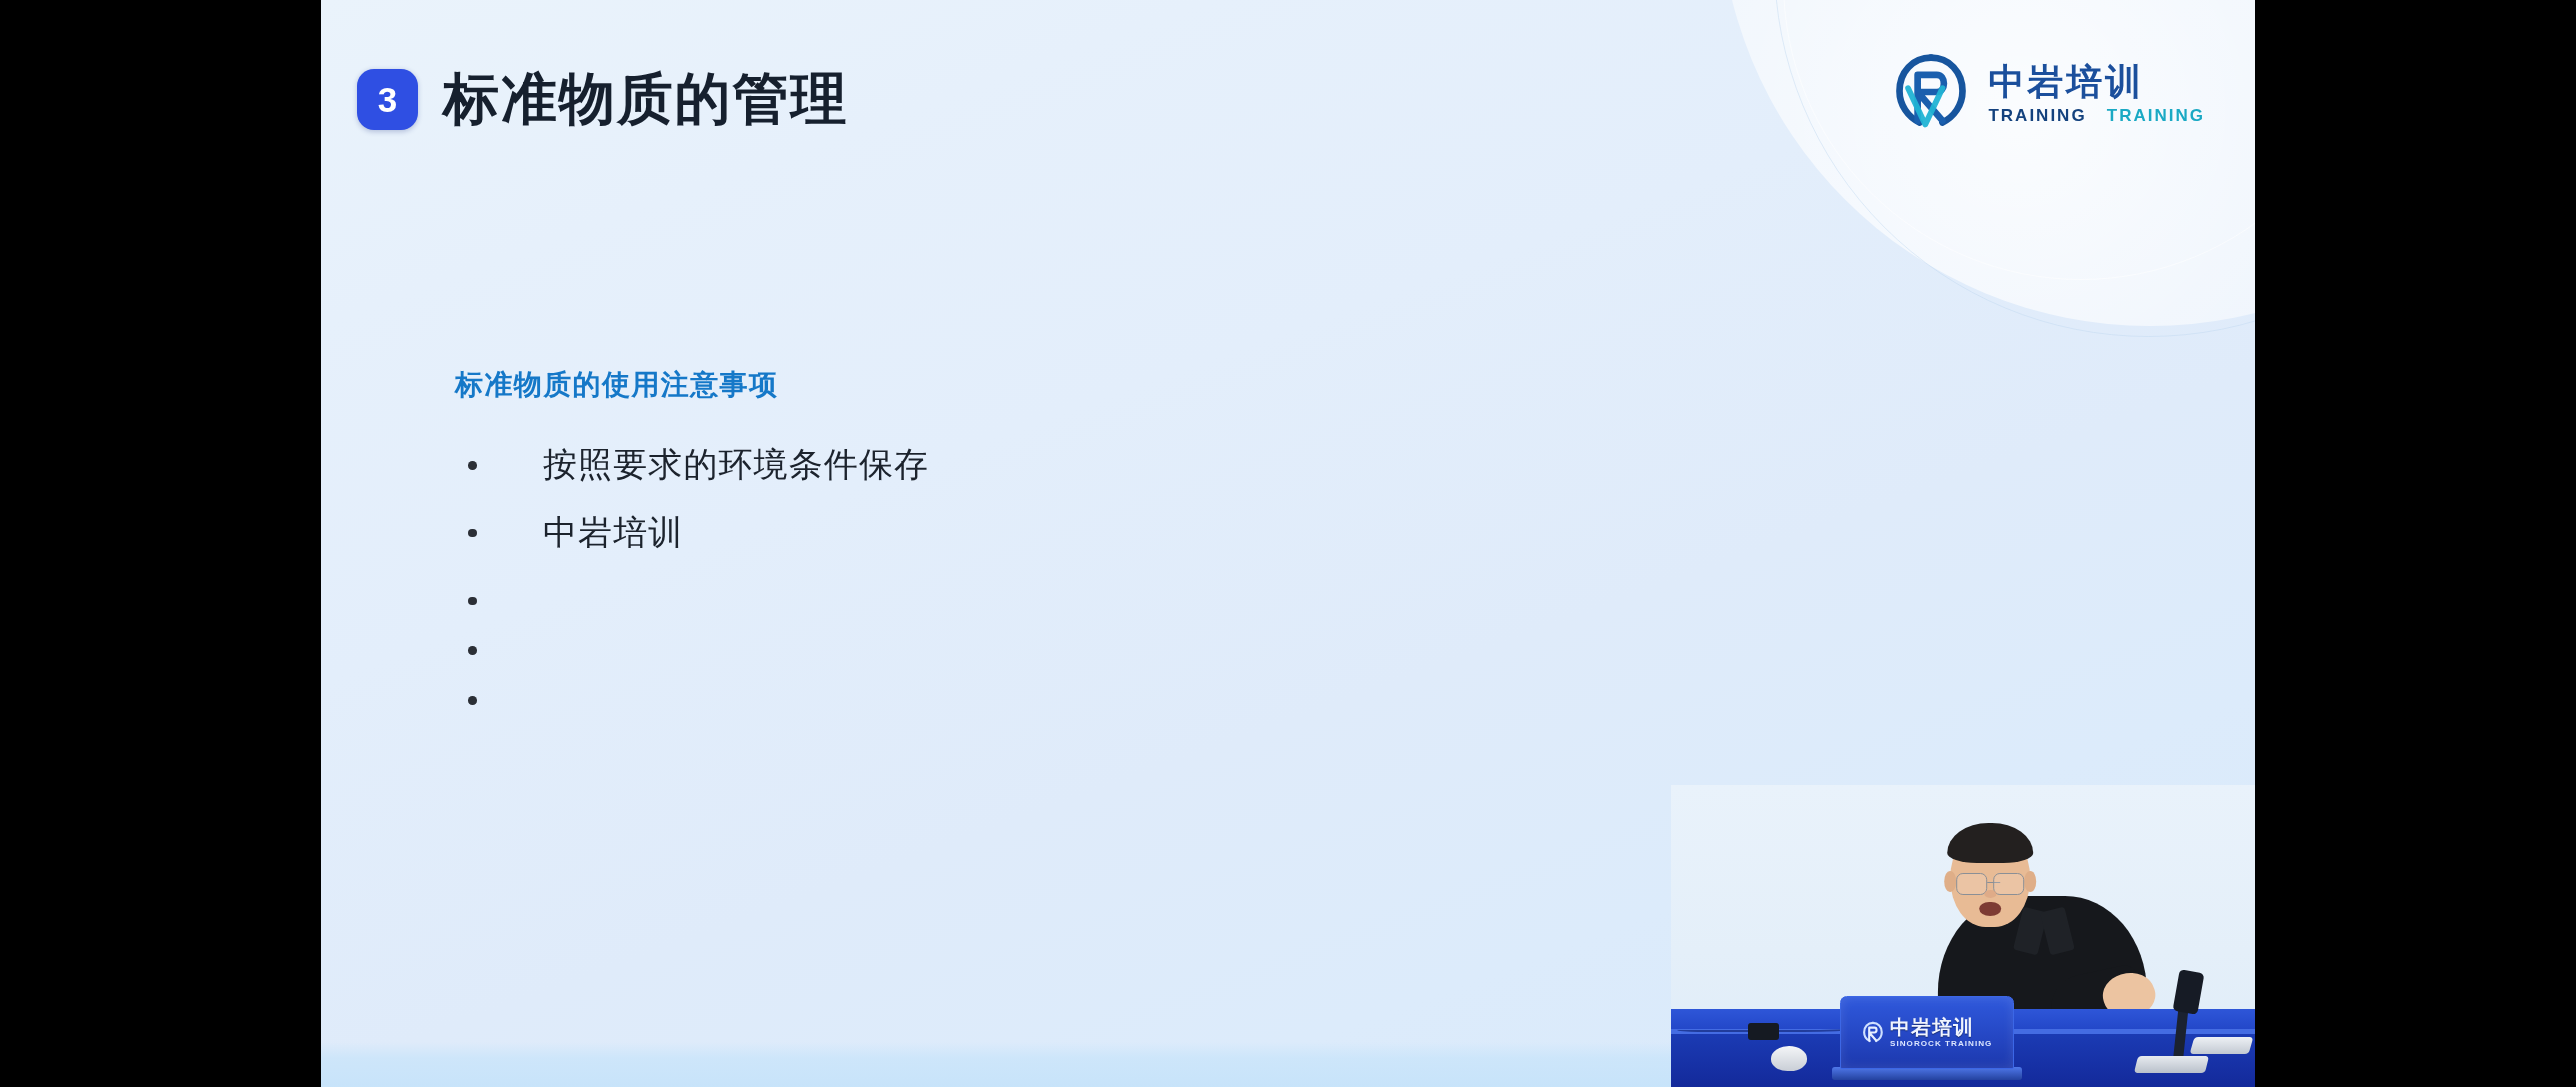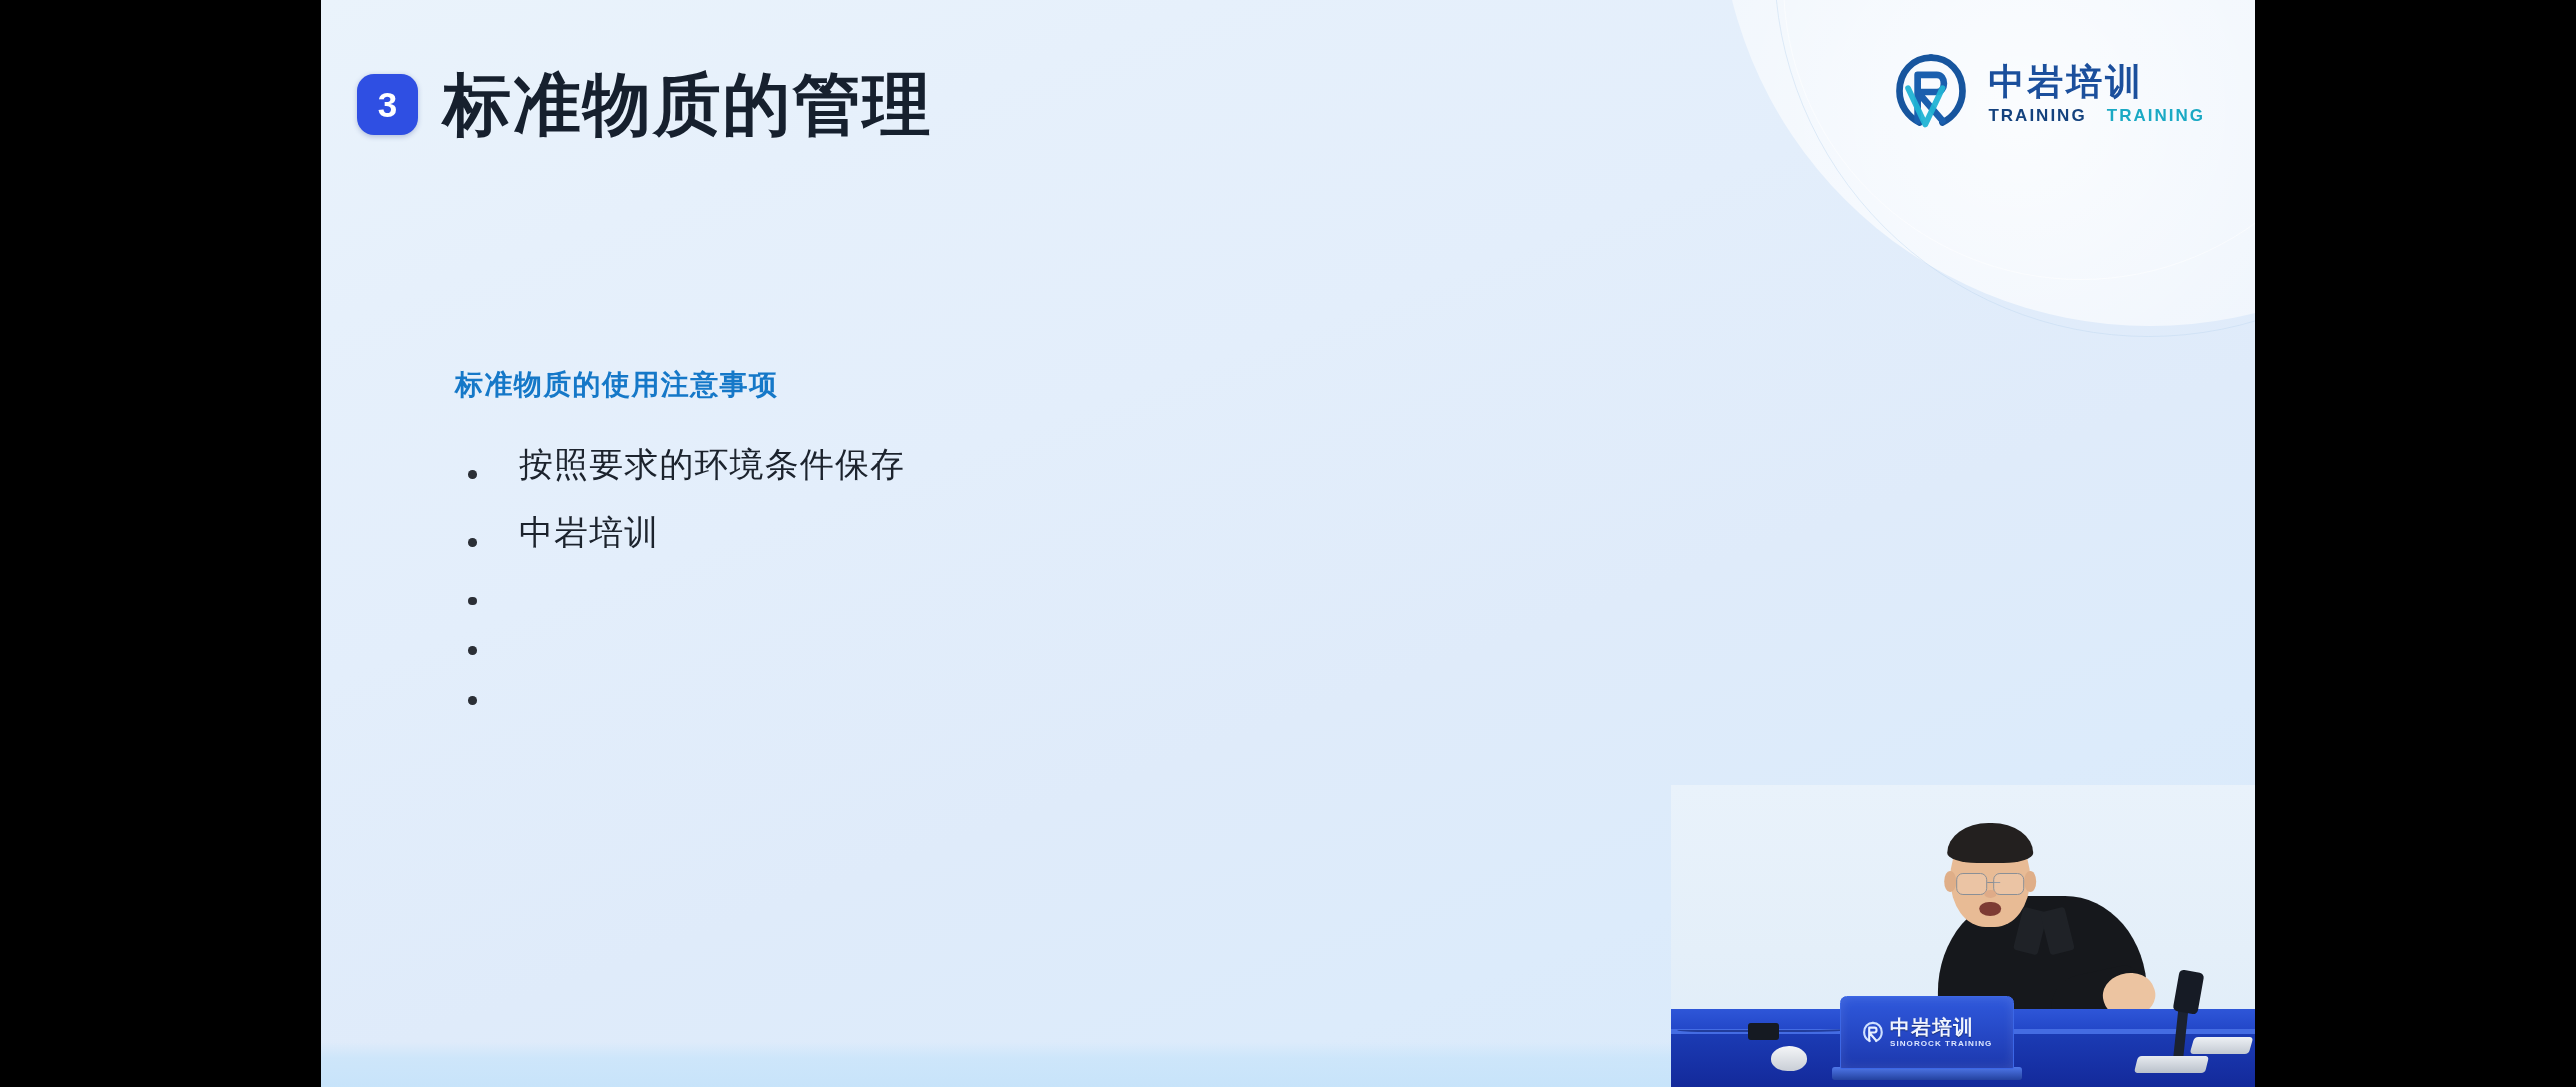--- a/index.html
+++ b/index.html
@@ -119,21 +119,21 @@
   }
   #section-badge span {
     color: #ffffff;
     font-size: 35px;
     font-weight: bold;
     line-height: 1;
     letter-spacing: 0;
   }
 
   #slide-title {
-    font-size: 68px;
+    font-size: 56px;
     font-weight: bold;
     color: #16202e;
     letter-spacing: 1.9px;
     white-space: nowrap;
     line-height: 1.05;
   }
 
   
   #brand {
     position: absolute;
@@ -184,22 +184,23 @@
     white-space: nowrap;
   }
 
   #bullet-list {
     list-style: none;
     margin: 0;
     padding: 0;
   }
   #bullet-list li {
     display: flex;
-    align-items: center;
+    align-items: flex-start;
     margin-bottom: 22px;
+    gap: 24px;
   }
   #bullet-list li:last-child { margin-bottom: 0; }
 
   .bullet-dot {
     flex: none;
     width: 8.6px;
     height: 8.6px;
     border-radius: 50%;
     background: #2b2f36;
     margin-top: 19px;

